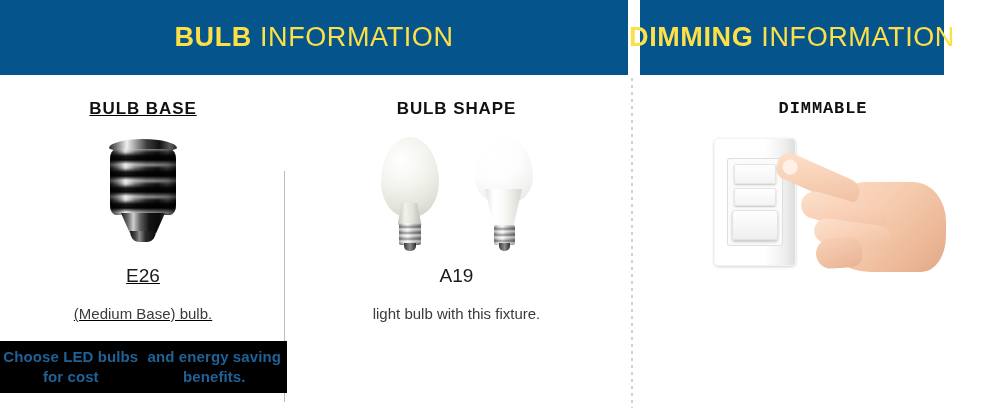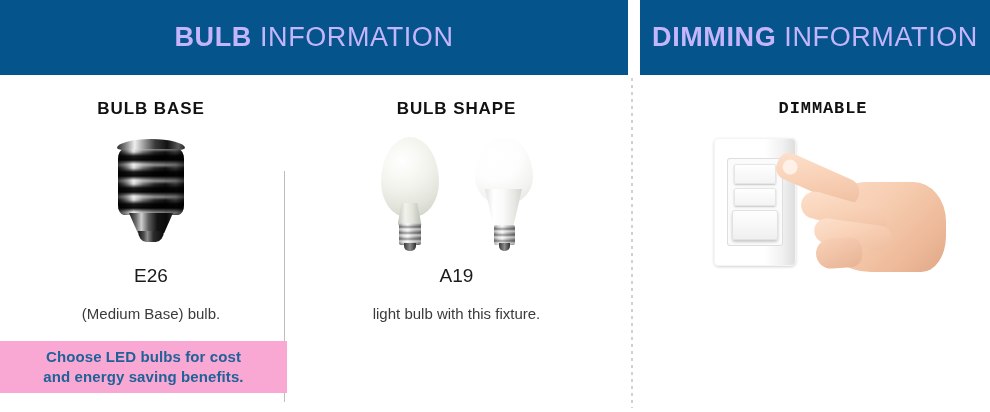--- a/index.html
+++ b/index.html
@@ -30,26 +30,26 @@
     height: 75px;
     background: #05548c;
     display: flex;
     align-items: center;
     justify-content: center;
     color: #ffffff;
     letter-spacing: 0.6px;
     white-space: nowrap;
   }
   #header-left  { left: 0;   width: 628px; }
-  #header-right { left: 640px; width: 350px; }
+  #header-right { left: 640px; width: 304px; }
 
   .header-title {
     font-size: 27px;
     font-weight: 400;
-    color: #c4b5fd;
+    color: #fde047;
   }
   .header-title .strong { font-weight: 700; }
 
   
   .panel {
     position: absolute;
     top: 75px;
     height: 337px;
   }
   #panel-left  { left: 0;   width: 628px; }
@@ -76,21 +76,21 @@
     height: 231px;
     background: #bdbdbd;
   }
 
   
   .col {
     position: absolute;
     top: 0;
     text-align: center;
   }
-  #col-bulb-base  { left: 9px;   width: 284px; }
+  #col-bulb-base  { left: 1px;   width: 284px; text-decoration: underline; }
   #col-bulb-shape { left: 285px; width: 343px; }
   #col-dimmable   { left: 8px;   width: 350px; font-family: Liberation Mono, monospace; }
 
   .section-title {
     margin: 24px 0 0 0;
     font-size: 17px;
     font-weight: 700;
     letter-spacing: 0.9px;
     color: #111111;
     text-transform: uppercase;
@@ -118,23 +118,22 @@
   }
   .body-text .ln { display: block; }
 
   
   #led-callout {
     position: absolute;
     left: 0;
     top: 266px;
     width: 287px;
     height: 52px;
-    background: #f9a8d4;
+    background: #000000;
     display: flex;
-    flex-direction: column;
     align-items: center;
     justify-content: center;
   }
   #led-callout .ln {
     display: block;
     font-size: 15px;
     line-height: 20px;
     font-weight: 700;
     color: #1e6298;
     text-align: center;

